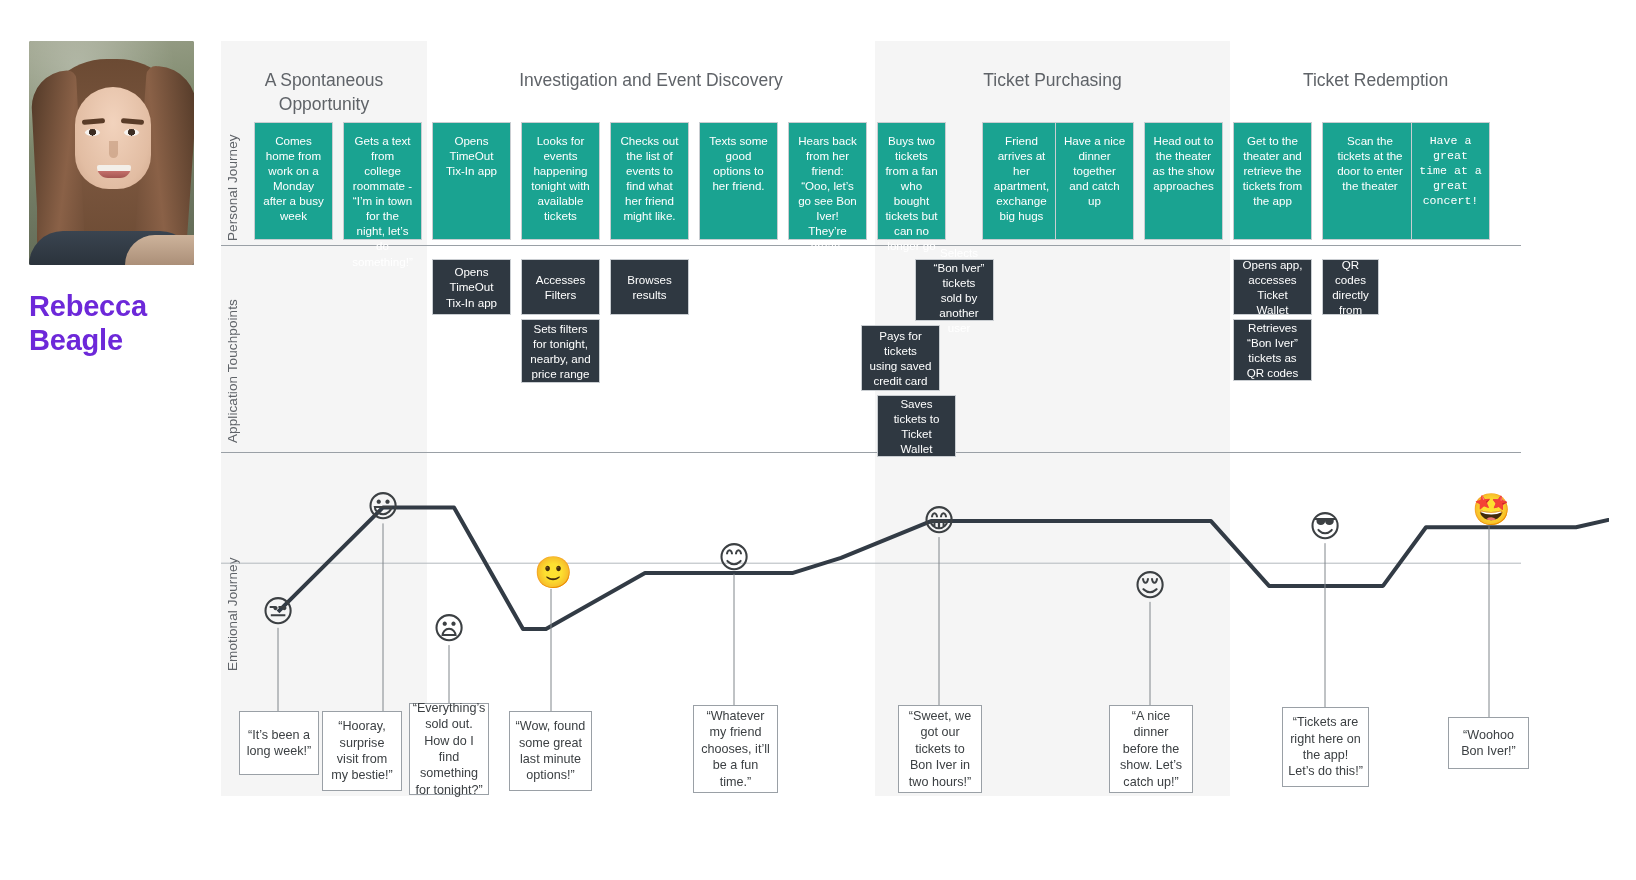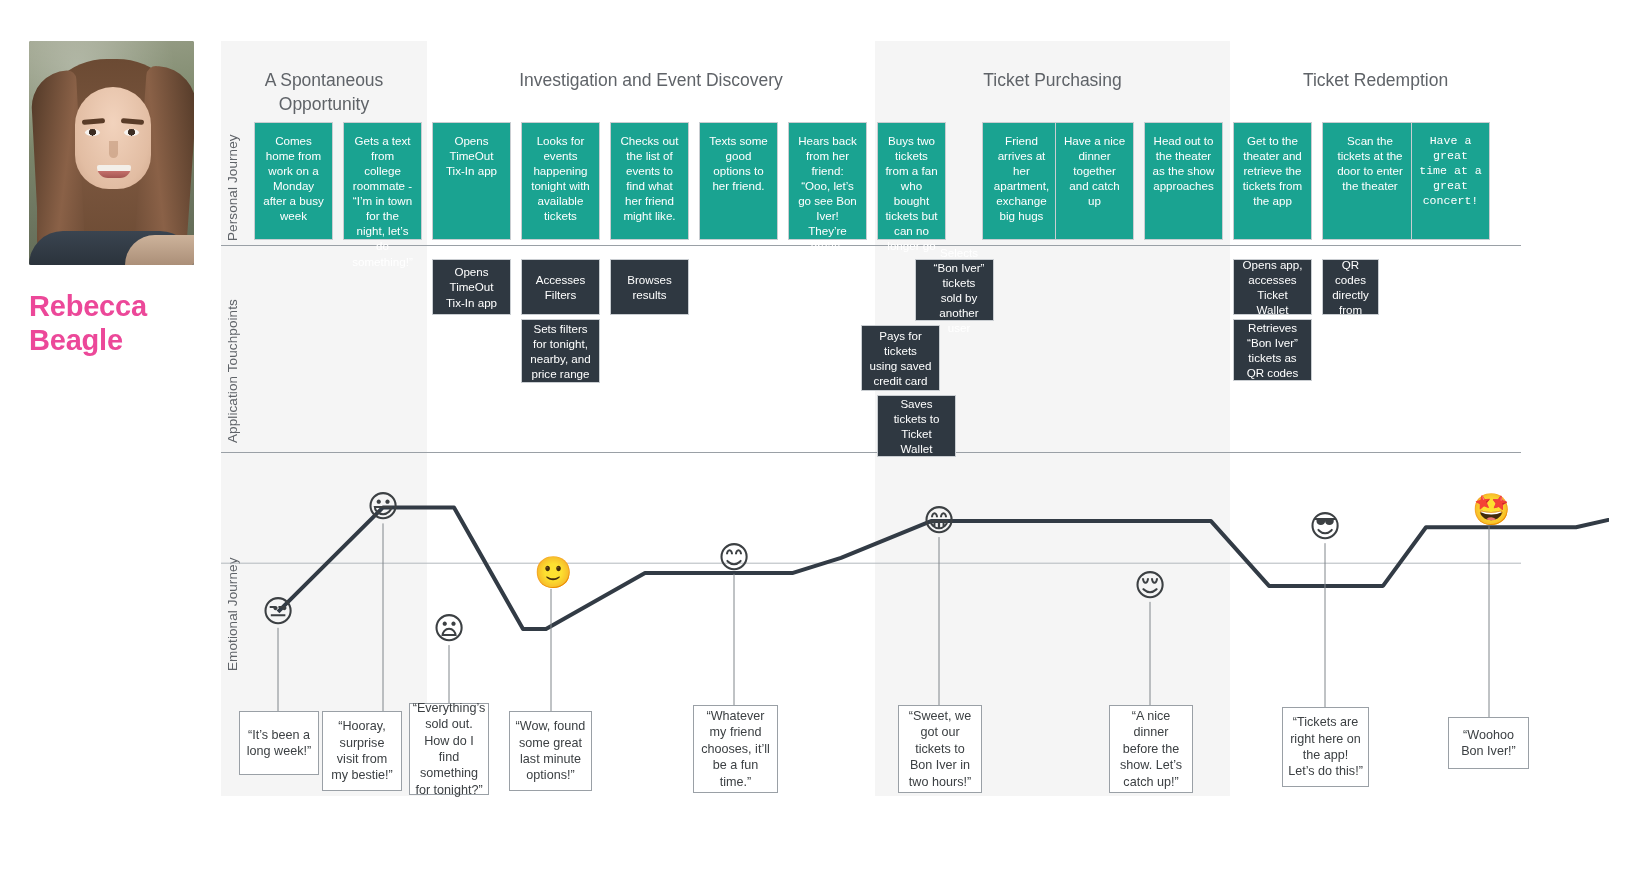--- a/index.html
+++ b/index.html
@@ -59,21 +59,21 @@
   .persona-photo .mouth{position:absolute;left:68px;top:124px;width:34px;height:13px;
     border-radius:3px 3px 16px 16px;
     background:linear-gradient(180deg,#f3efe9 0 46%,#c4706b 47%,#a45651 100%);}
   .persona-photo .shoulders{position:absolute;left:0;bottom:0;width:165px;height:34px;
     background:linear-gradient(180deg,#3a4450,#2b333c);border-radius:40px 40px 0 0;}
   .persona-photo .shoulders2{position:absolute;left:96px;bottom:0;width:70px;height:30px;
     background:linear-gradient(180deg,#cdb39b,#ab8f78);border-radius:34px 0 0 0;}
 
   .persona-name{
     margin-top:24px;font-size:29px;font-weight:bold;line-height:1.18;
-    color:#ec4899;letter-spacing:-0.2px;
+    color:#6d28d9;letter-spacing:-0.2px;
   }
   .persona-desc{
     margin-top:16px;font-size:16.5px;line-height:1.45;color:#4a4f54;
   }
 
   
   .board{position:absolute;left:221px;top:41px;width:1388px;height:755px;}
 
   .phase-band{
     position:absolute;top:0;height:755px;background:#f5f5f5;

